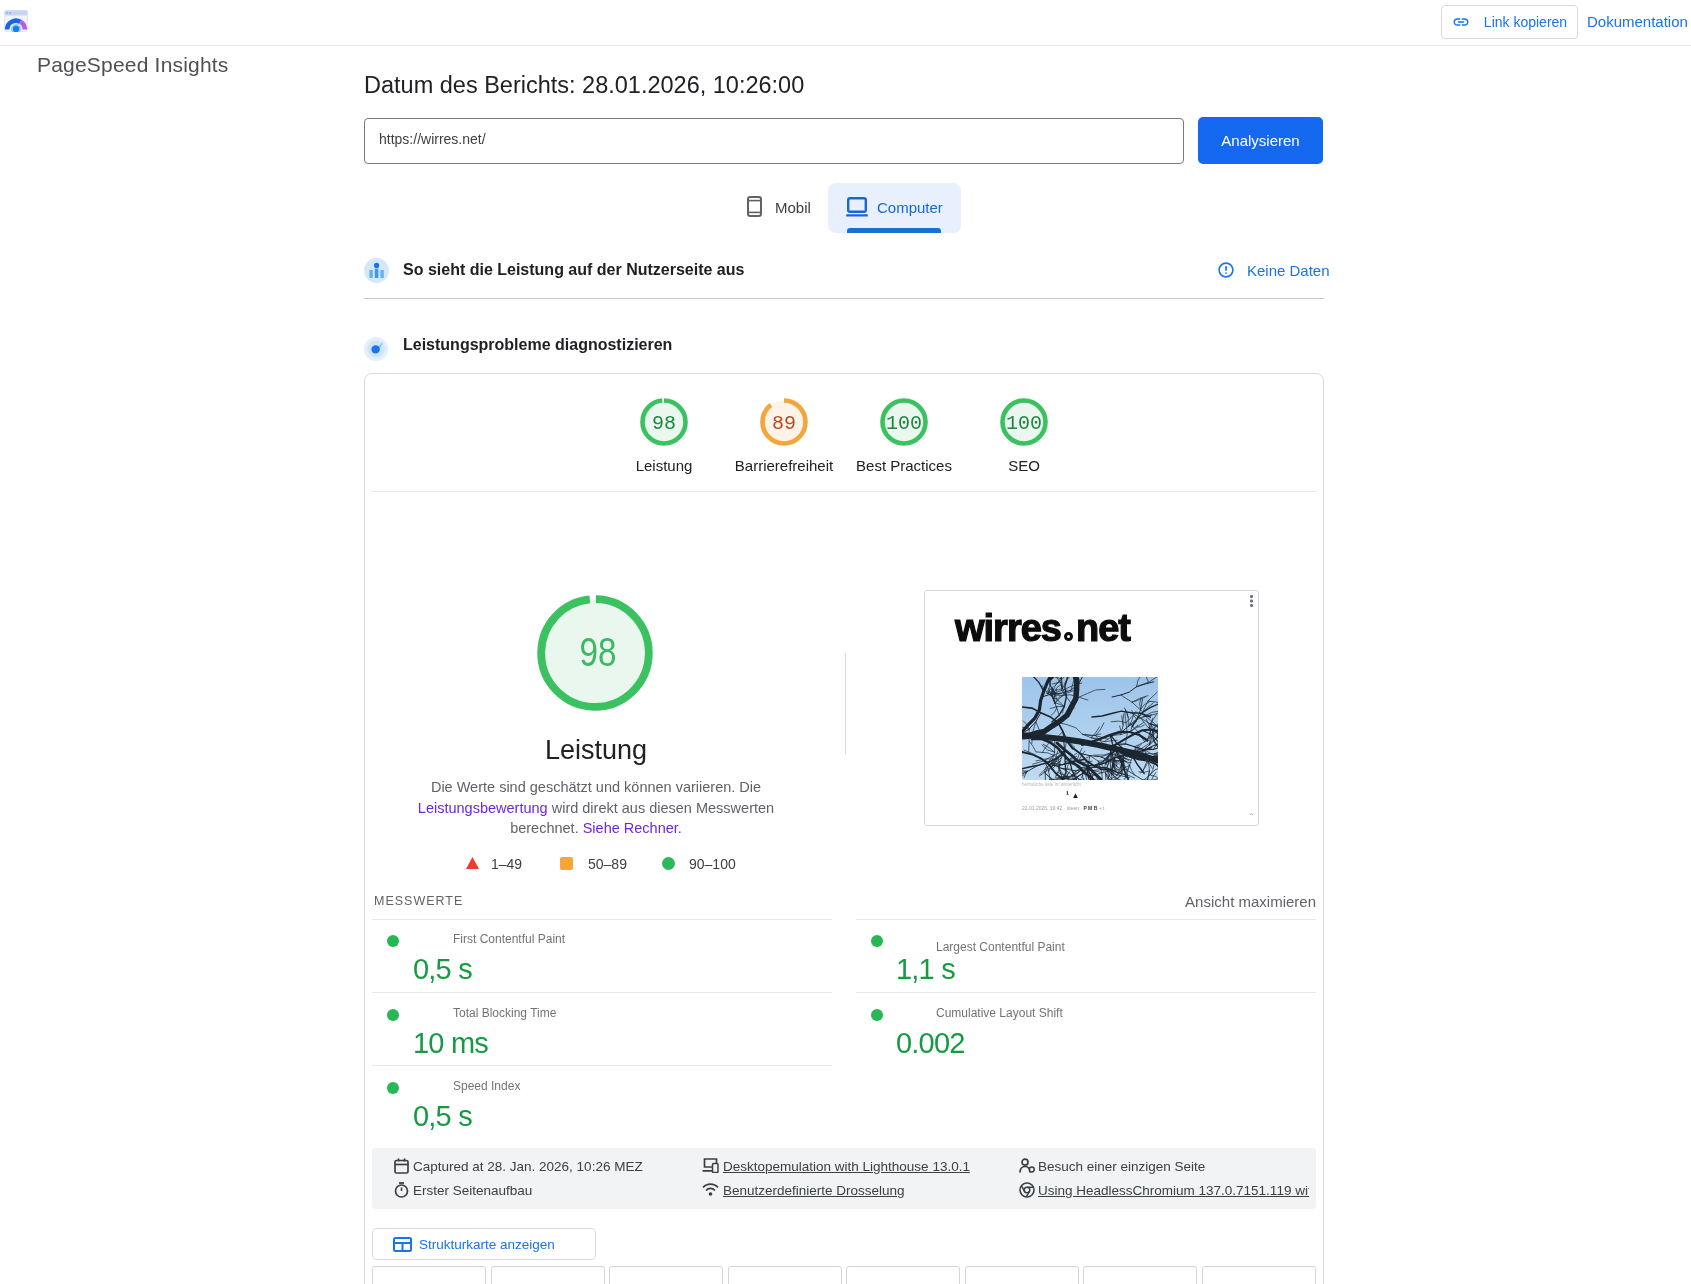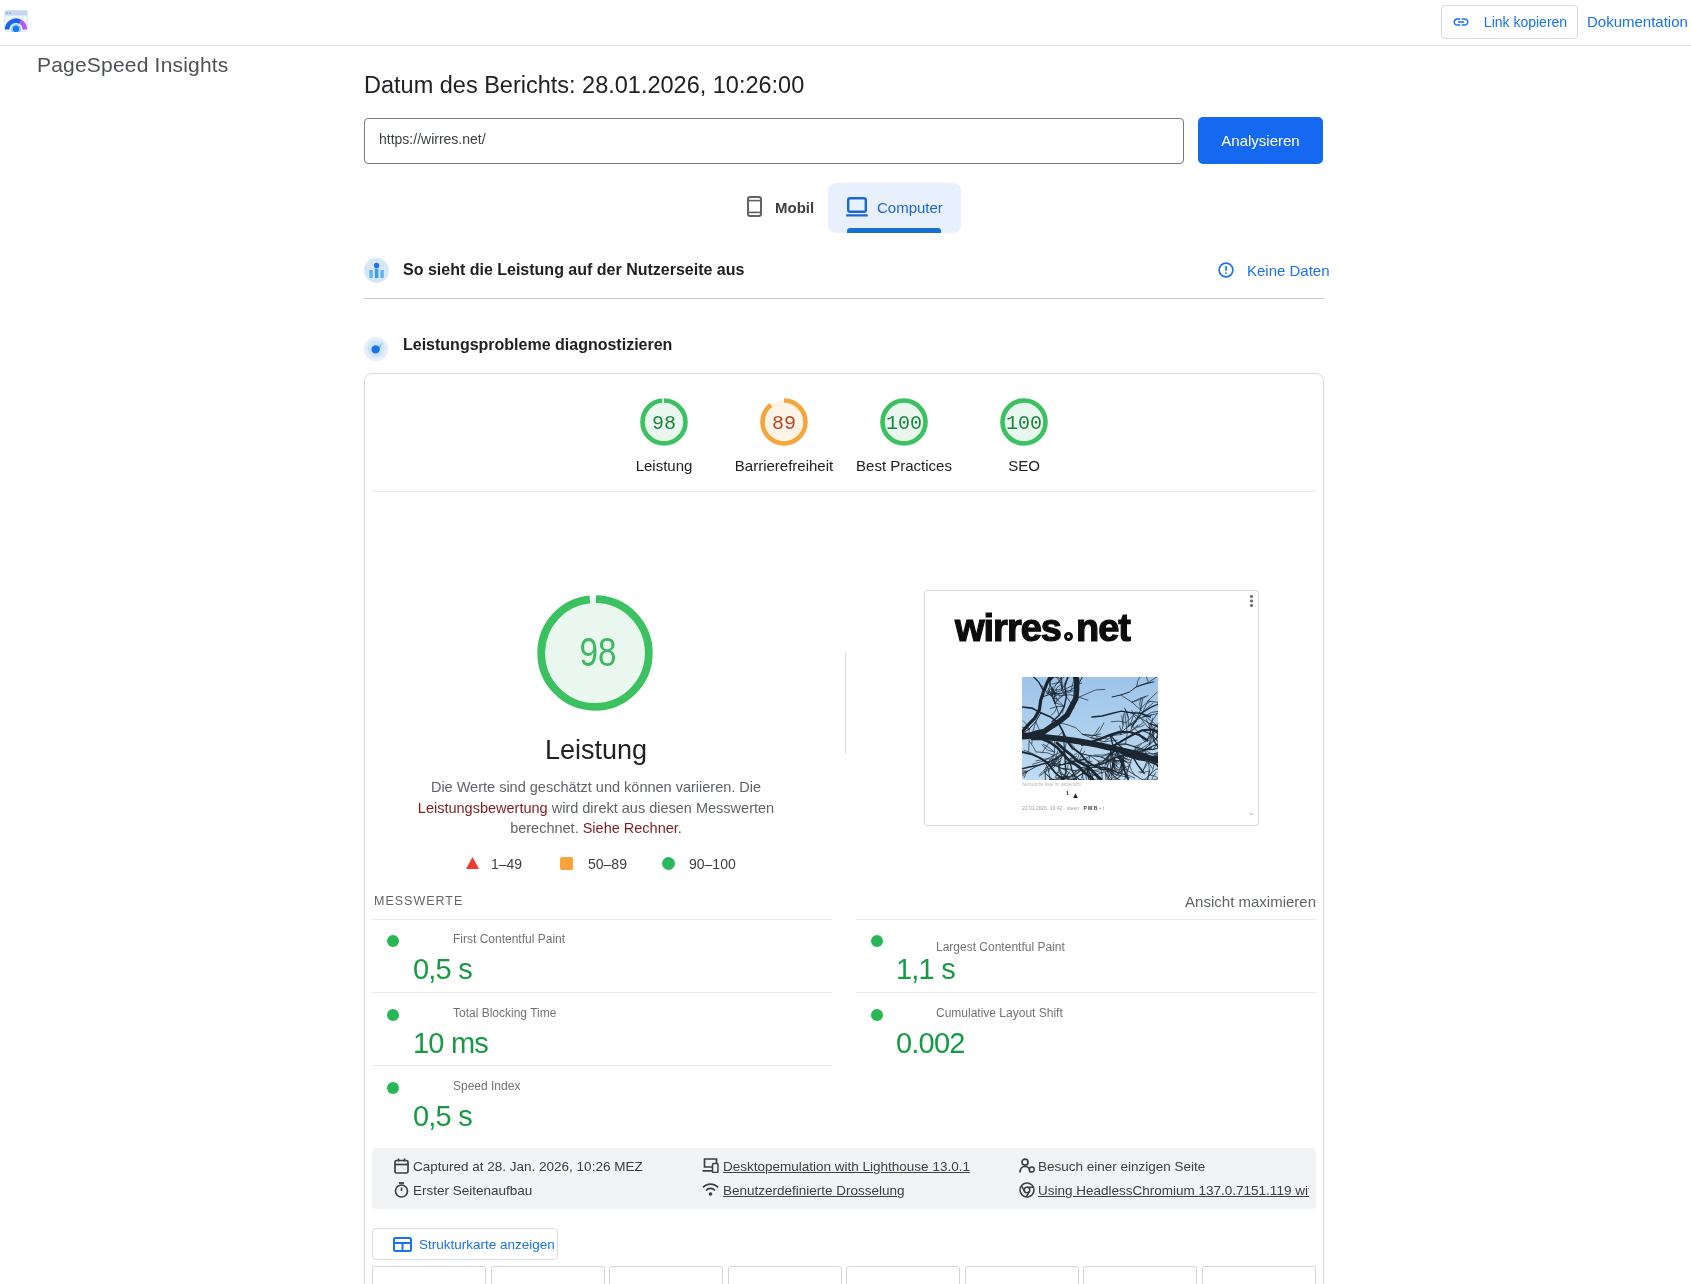--- a/index.html
+++ b/index.html
@@ -1,29 +1,29 @@
 <!DOCTYPE html>
 <html lang="de"><head>
 <meta charset="utf-8">
 <title>PageSpeed Insights</title>
 <style>
   * { margin:0; padding:0; box-sizing:border-box; }
   html,body { background:#fff; }
   body { font-family:"Liberation Sans", sans-serif; width:1691px; height:1284px; position:relative; overflow:hidden; }
   .abs { position:absolute; }
-  .blue { color:#7f1d1d; }
+  .blue { color:#6d28d9; }
   .hdr { position:absolute; left:0; top:0; width:1691px; height:46px; border-bottom:1px solid #e4e6e9; background:#fff; }
   .hdr-title { position:absolute; left:37px; top:10px; font-size:21px; color:#4d5156; letter-spacing:0.2px;margin-top:43px; }
   .linkbtn { position:absolute; left:1441px; top:5px; width:137px; height:34px; border:1px solid #d8dbde; border-radius:4px; background:#fff; display:flex; align-items:center; justify-content:center; gap:14px; font-size:14px; color:#1a73e8; font-weight:500;}
   .doclink { position:absolute; left:1587px; top:13px; font-size:15px; color:#1a73e8; font-weight:500; }
   .h1 { position:absolute; left:364px; top:72px; font-size:23.5px; color:#202124; font-weight:400; }
   .urlbox { position:absolute; left:364px; top:118px; width:820px; height:46px; border:1px solid #767b81; border-radius:4px; background:#fff; }
   .urlbox span { position:absolute; left:14px; top:12px; font-size:14px; color:#3c4043; }
   .anabtn { position:absolute; left:1198px; top:117px; width:125px; height:47px; background:#1569f0; border-radius:5px; color:#fff; font-size:15px; font-weight:500; display:flex; align-items:center; justify-content:center; }
-  .tab-mobil-txt { position:absolute; left:775px; top:199px; font-size:15px; color:#3c4043; font-weight:700; }
+  .tab-mobil-txt { position:absolute; left:775px; top:199px; font-size:15px; color:#3c4043; font-weight:400; }
   .tab-comp-bg { position:absolute; left:828px; top:183px; width:133px; height:50px; background:#e8f0fe; border-radius:8px; }
   .tab-comp-txt { position:absolute; left:877px; top:199px; font-size:15px; color:#1967d2; font-weight:500; }
   .tab-underline { position:absolute; left:847px; top:228px; width:94px; height:5px; background:#1b6fd3; border-radius:3px 3px 0 0; }
   .sec-title { position:absolute; font-size:16px; font-weight:700; color:#202124; }
   .keine { position:absolute; left:1247px; top:262px; font-size:15px; color:#1a73e8; font-weight:500; }
   .div1 { position:absolute; left:364px; top:298px; width:960px; height:1px; background:#c7c9cc; }
   .card { position:absolute; left:364px; top:373px; width:960px; height:925px; border:1px solid #d8dbdf; border-radius:8px; background:#fff; }
   .glabel { position:absolute; top:457px; width:140px; text-align:center; font-size:15px; color:#202124; }
   .gdiv { position:absolute; left:372px; top:491px; width:944px; height:1px; background:#e5e7ea; }
   .bigtitle { position:absolute; left:446px; top:735px; width:300px; text-align:center; font-size:27px; color:#202124; }
@@ -31,21 +31,21 @@
   .vdiv { position:absolute; left:845px; top:653px; width:1px; height:101px; background:#dadce0; }
   .thumb { position:absolute; left:924px; top:590px; width:335px; height:236px; border:1px solid #d5d8dc; border-radius:3px; background:#fff; }
   .messw { position:absolute; left:374px; top:894px; font-size:12.5px; letter-spacing:1px; color:#5f6368; }
   .ansicht { position:absolute; left:1016px; top:893px; width:300px; text-align:right; font-size:15px; color:#5f6368; }
   .mdiv { position:absolute; height:1px; background:#e6e8ea; width:460px; }
   .mdot { position:absolute; width:12px; height:12px; border-radius:50%; background:#27b754; }
   .mlabel { position:absolute; font-size:12px; color:#737373;margin-left:40px; }
   .mval { position:absolute; font-size:29px; letter-spacing:-0.8px; color:#189a44; }
   .envbox { position:absolute; left:372px; top:1148px; width:944px; height:61px; background:#f1f3f4; border-radius:4px; }
   .envtxt { position:absolute; font-size:13.5px; color:#3c4043; white-space:nowrap; }
-  .strukt { position:absolute; left:372px; top:1228px; width:186px; height:32px; border:1px solid #dadce0; border-radius:4px; background:#fff; }
+  .strukt { position:absolute; left:372px; top:1228px; width:224px; height:32px; border:1px solid #dadce0; border-radius:4px; background:#fff; }
   .strukt span { position:absolute; left:46px; top:8px; font-size:13.5px; color:#1a73e8; white-space:nowrap; }
   .film { position:absolute; top:1266px; width:114px; height:40px; border:1px solid #d2d5d9; border-radius:3px; background:#fff; }
 </style>
 </head>
 <body>
 
 <div class="hdr"></div>
 <svg class="abs" style="left:4px;top:10px" width="24" height="22" viewBox="0 0 24 22">
   <rect x="0.5" y="0.5" width="23" height="21" rx="1.5" fill="#eef3fc" stroke="#dbe5f7" stroke-width="0.8"></rect>
   <rect x="0.5" y="0.5" width="23" height="5" rx="1.5" fill="#c6d6f1"></rect>

